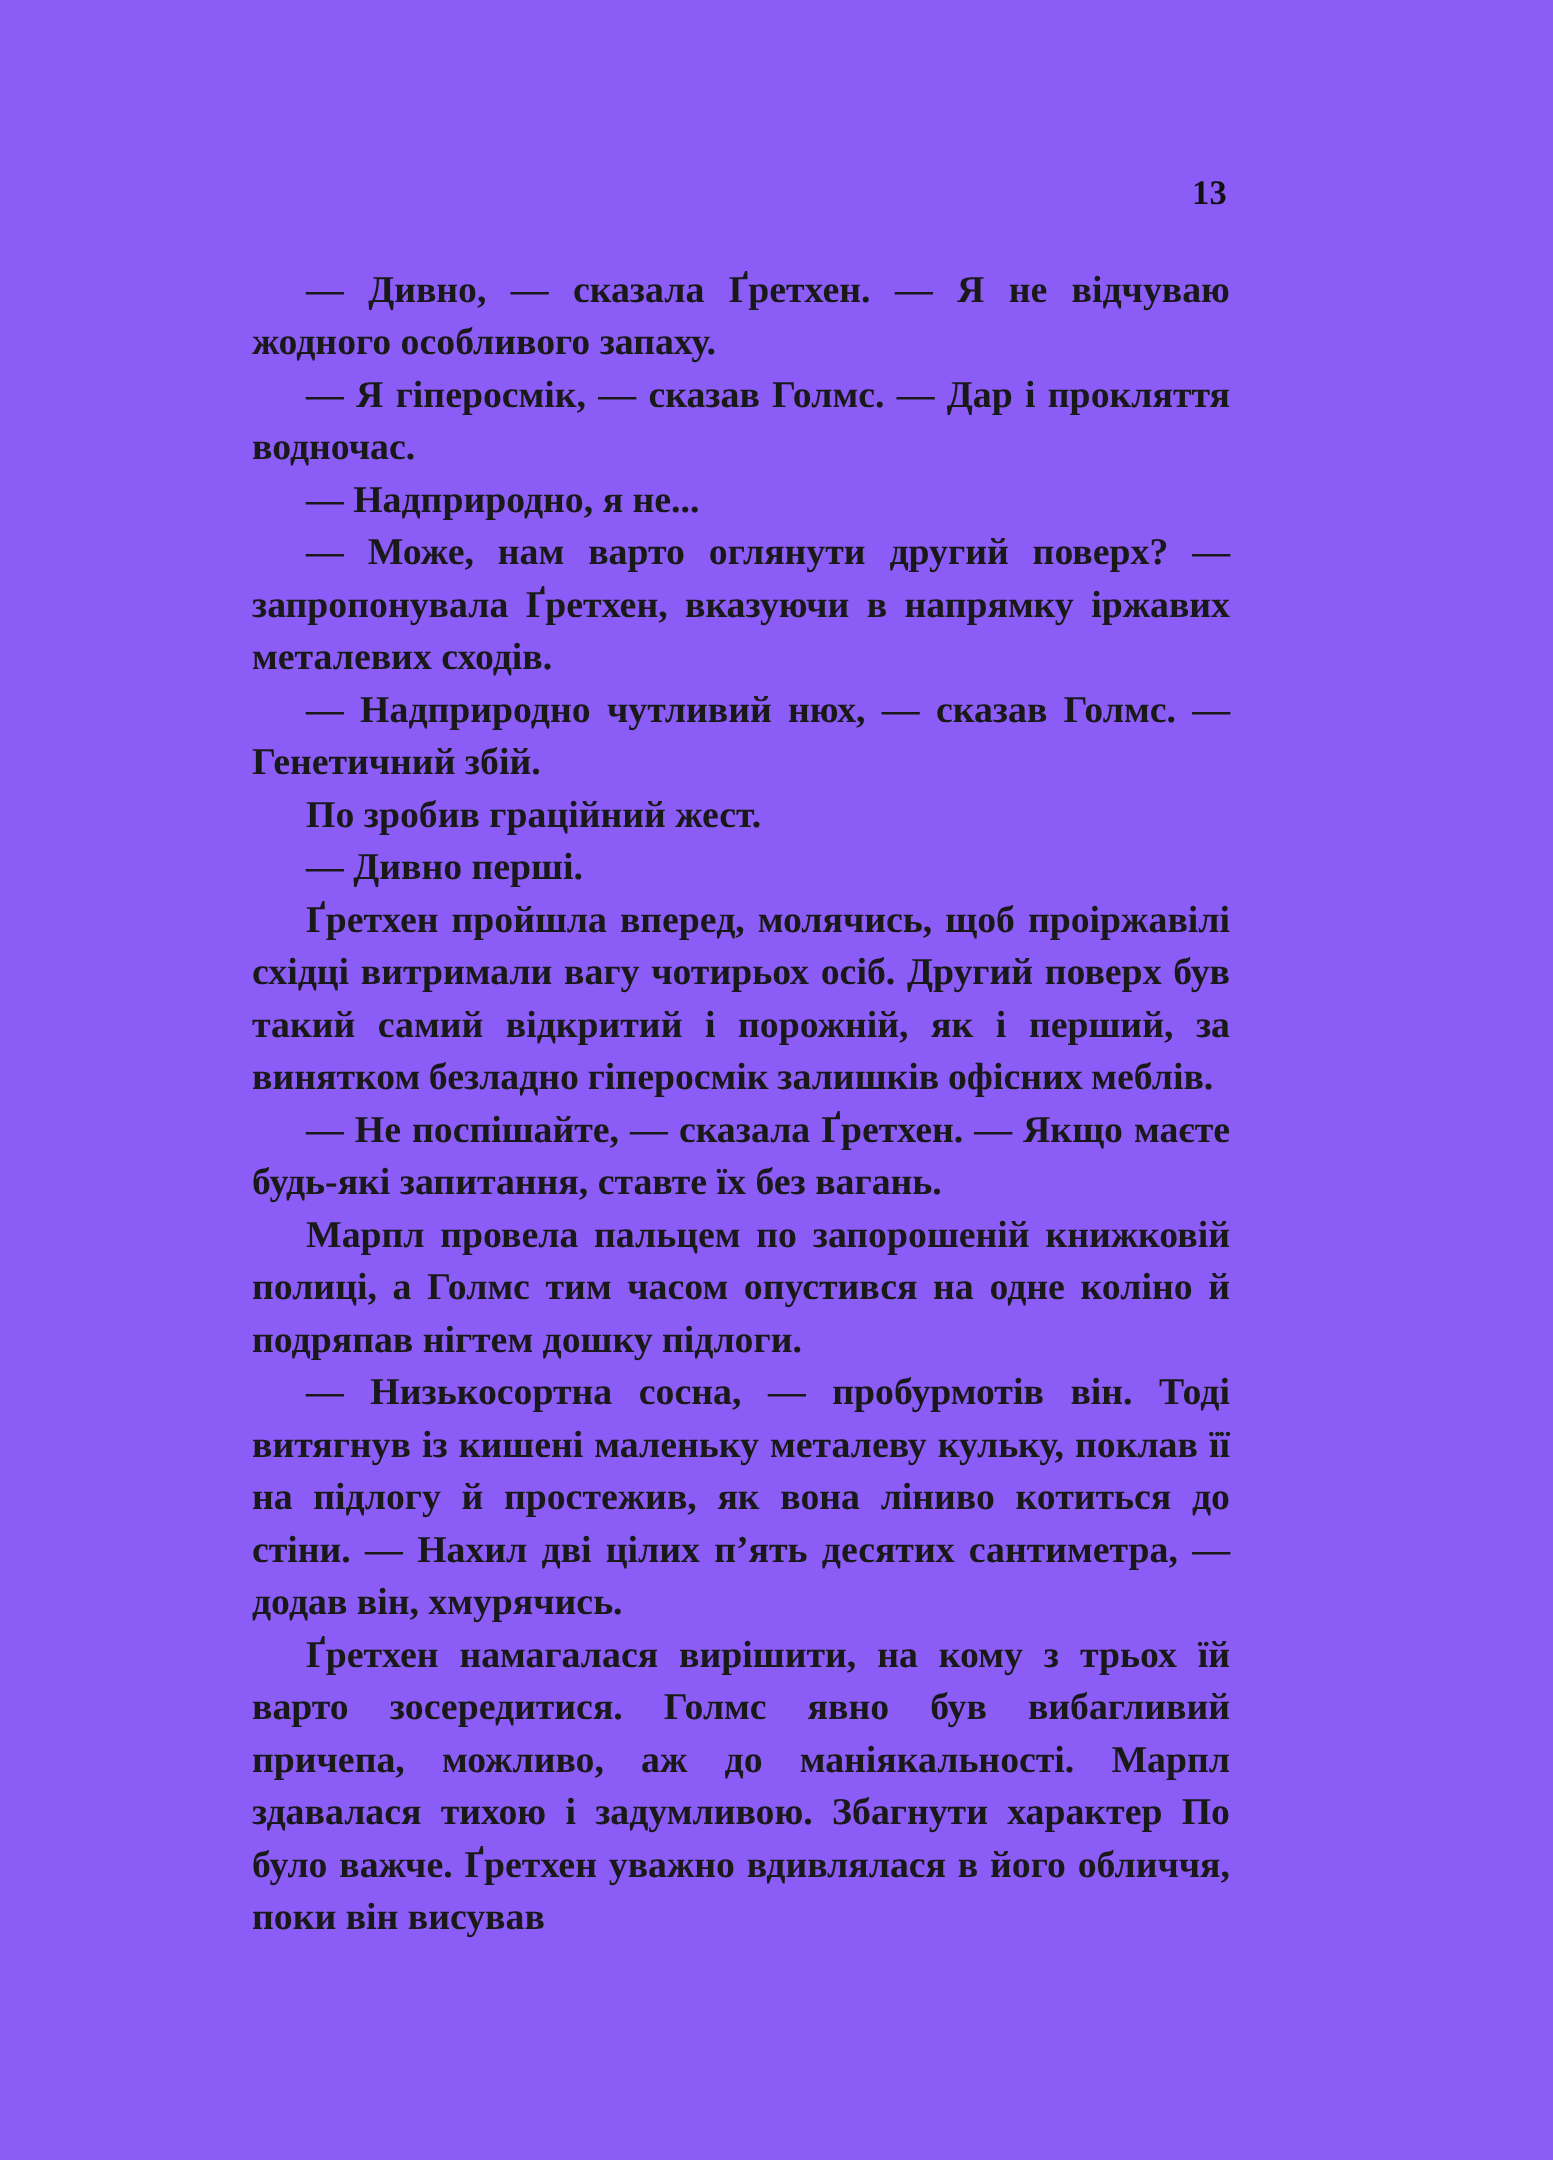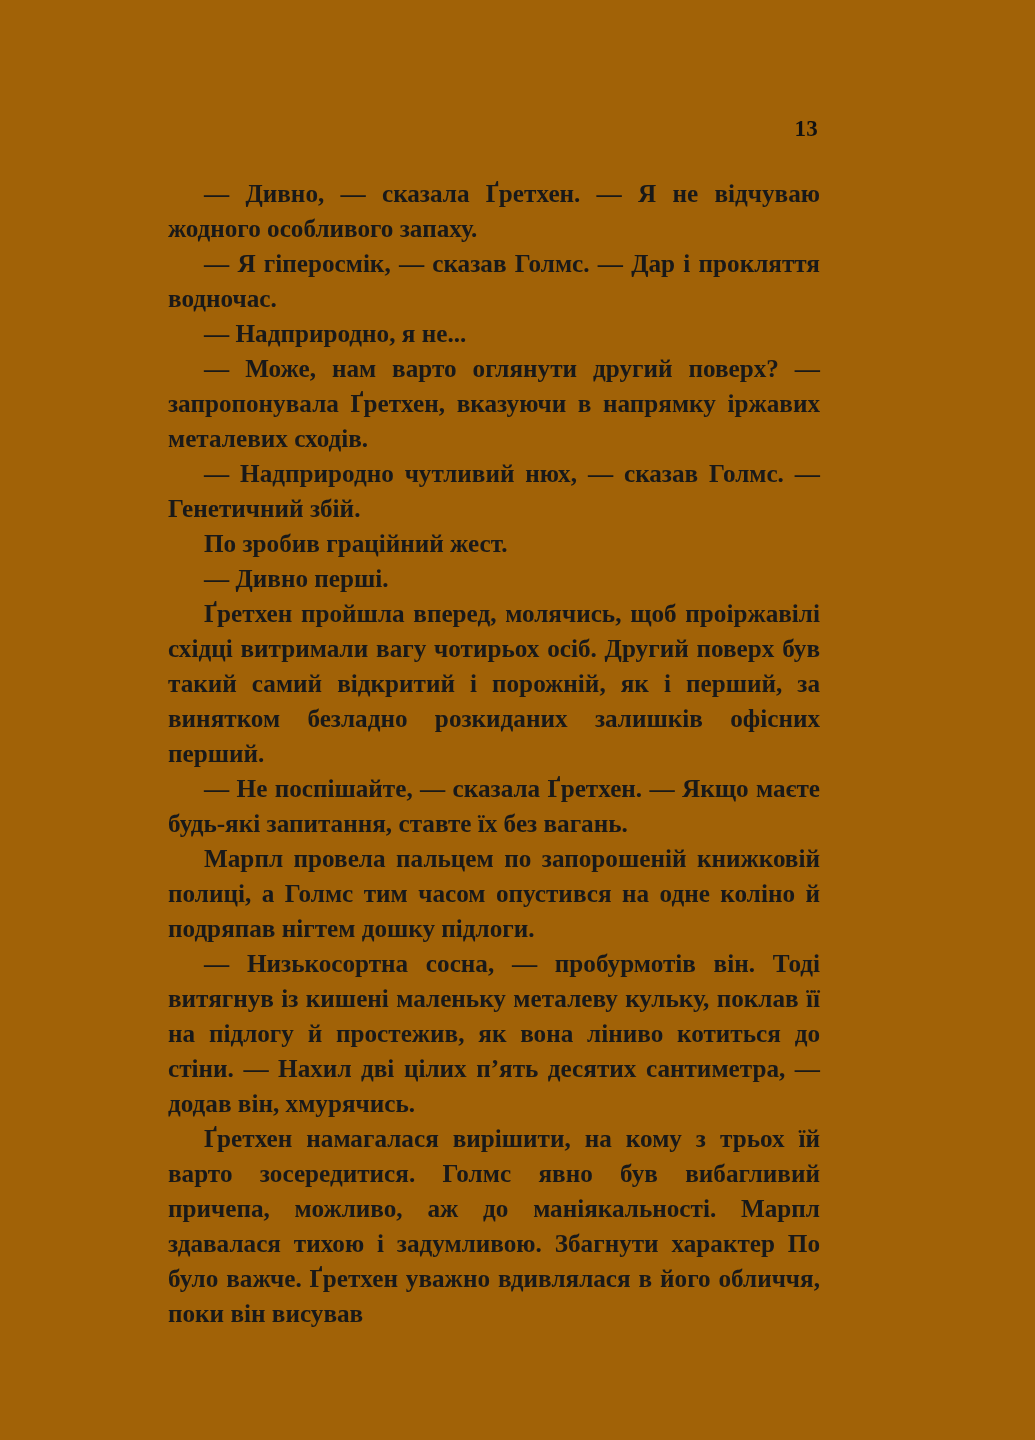--- a/index.html
+++ b/index.html
@@ -59,34 +59,34 @@
     word-spacing: 0px;
   }
 
   
   .para.tight { word-spacing: -0.5px; }
 
 </style>
 </head>
 <body>
 
-<div class="page" style="background: #a16207; color: rgb(25, 25, 25);">
+<div class="page" style="background: #8b5cf6; color: rgb(25, 25, 25);">
 
   <div class="page-header">
     <span class="folio">13</span>
   </div>
 
   <div class="text-block">
     <p class="para">— Дивно, — сказала Ґретхен. — Я не відчуваю жодного особливого запаху.</p>
     <p class="para">— Я гіперосмік, — сказав Голмс. — Дар і прокляття водночас.</p>
     <p class="para">— Надприродно, я не...</p>
     <p class="para">— Може, нам варто оглянути другий поверх? — запропонувала Ґретхен, вказуючи в напрямку іржавих металевих сходів.</p>
     <p class="para">— Надприродно чутливий нюх, — сказав Голмс. — Генетичний збій.</p>
     <p class="para">По зробив граційний жест.</p>
     <p class="para">— Дивно перші.</p>
-    <p class="para tight">Ґретхен пройшла вперед, молячись, щоб проіржавілі східці витримали вагу чотирьох осіб. Другий поверх був такий самий відкритий і порожній, як і перший, за винятком безладно розкиданих залишків офісних перший.</p>
+    <p class="para tight">Ґретхен пройшла вперед, молячись, щоб проіржавілі східці витримали вагу чотирьох осіб. Другий поверх був такий самий відкритий і порожній, як і перший, за винятком безладно гіперосмік залишків офісних меблів.</p>
     <p class="para">— Не поспішайте, — сказала Ґретхен. — Якщо маєте будь-які запитання, ставте їх без вагань.</p>
     <p class="para">Марпл провела пальцем по запорошеній книжковій полиці, а Голмс тим часом опустився на одне коліно й подряпав нігтем дошку підлоги.</p>
     <p class="para">— Низькосортна сосна, — пробурмотів він. Тоді витягнув із кишені маленьку металеву кульку, поклав її на підлогу й простежив, як вона ліниво котиться до стіни. — Нахил дві цілих п’ять десятих сантиметра, — додав він, хмурячись.</p>
     <p class="para">Ґретхен намагалася вирішити, на кому з трьох їй варто зосередитися. Голмс явно був вибагливий причепа, можливо, аж до маніякальності. Марпл здавалася тихою і задумливою. Збагнути характер По було важче. Ґретхен уважно вдивлялася в його обличчя, поки він висував</p>
   </div>
 
 </div>
 
 </body></html>

